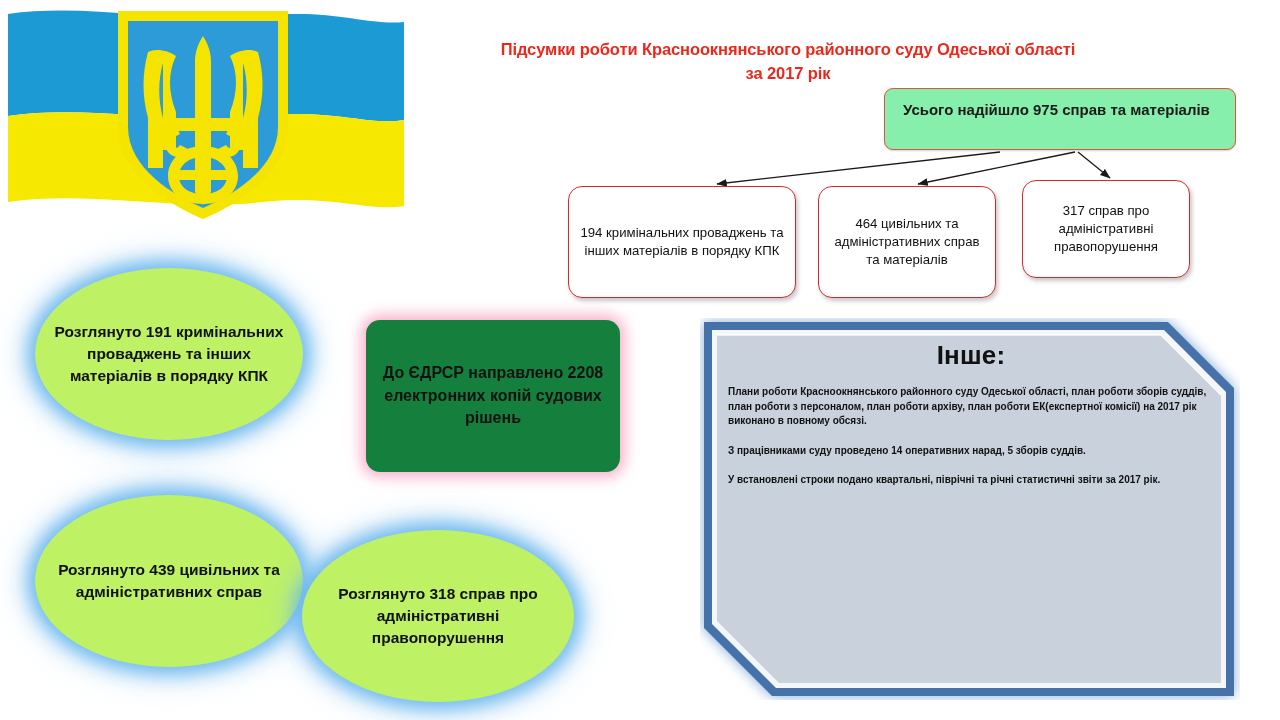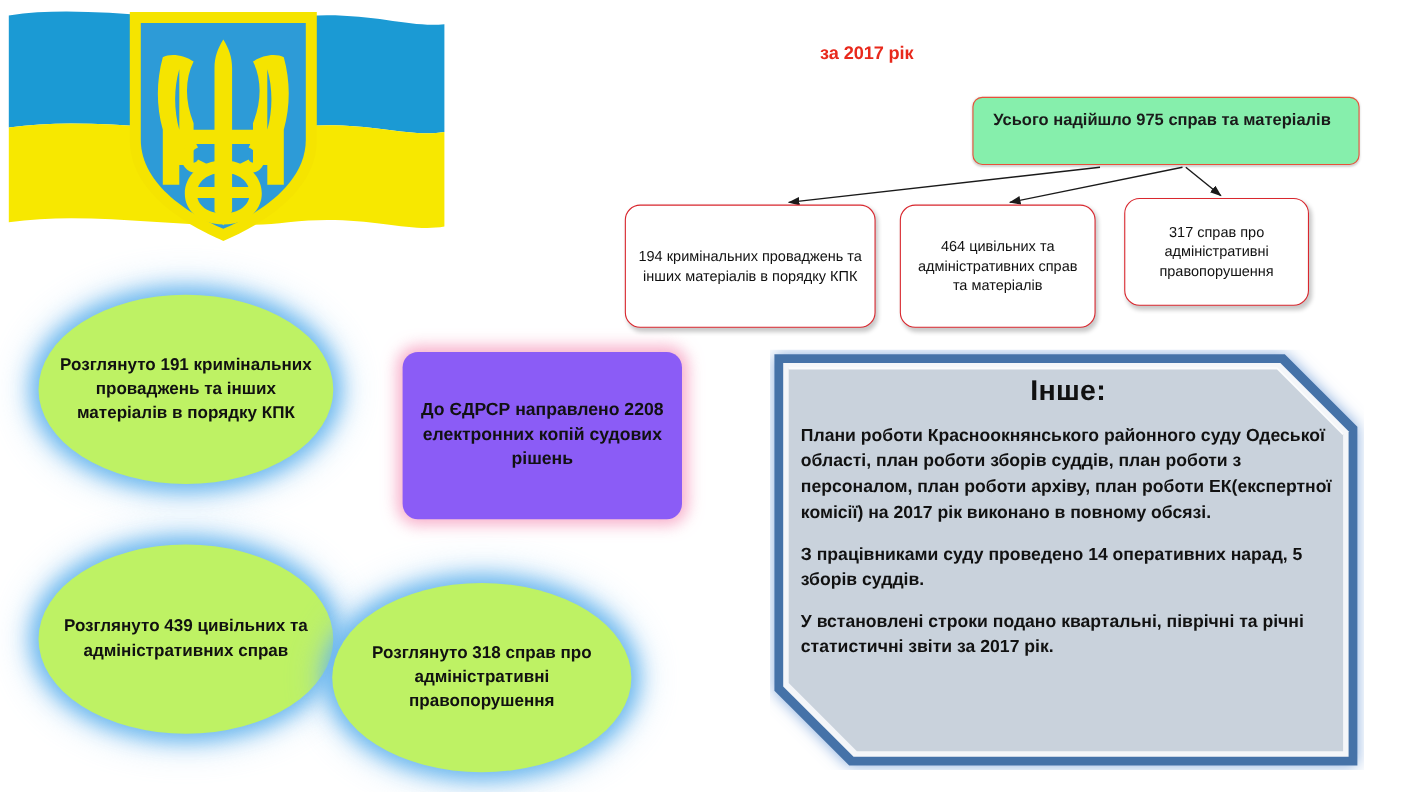--- a/index.html
+++ b/index.html
@@ -56,41 +56,41 @@
     box-shadow:0 0 17px 7px rgba(93,176,236,.85),
                0 0 30px 13px rgba(150,205,243,.45);
   }
   #ellipse-criminal{left:35px;top:268px;width:268px;height:172px;font-size:15.5px;}
   #ellipse-civil{left:35px;top:495px;width:268px;height:172px;font-size:15.5px;}
   #ellipse-admin{left:302px;top:530px;width:272px;height:172px;font-size:15.5px;}
 
   
   #edrsr-box{
     left:366px;top:320px;width:254px;height:152px;
-    background:#8b5cf6;border-radius:14px;box-sizing:border-box;
+    background:#15803d;border-radius:14px;box-sizing:border-box;
     display:flex;align-items:center;justify-content:center;
     text-align:center;color:#111;font-weight:bold;font-size:16px;line-height:1.42;
     padding:8px 12px;
     box-shadow:0 0 14px 5px rgba(245,150,185,.75);
   }
 
   
   #other-panel{
     left:700px;top:318px;width:540px;height:382px;
   }
   #other-panel .shape-svg{position:absolute;left:0;top:0;}
   #other-panel .content{
     position:absolute;left:28px;top:16px;right:26px;bottom:18px;
   }
   #other-heading{
     text-align:center;color:#111;font-weight:bold;font-size:26px;
     margin:6px 0 14px 0;letter-spacing:.2px;
   }
   .other-para{
-    color:#111;font-weight:bold;font-size:16px;line-height:1.45;
+    color:#111;font-weight:bold;font-size:10px;line-height:1.45;
     margin:0 0 15px 0;
   }
 </style>
 </head>
 <body>
 
 <div class="layer" id="flag-emblem">
   <svg width="410" height="225" viewBox="0 0 410 225" xmlns="http://www.w3.org/2000/svg">
 
     <path d="M8,14 C90,2 180,26 262,16 C330,8 370,26 404,22 L404,120 C370,126 330,108 262,116 C180,126 90,104 8,116 Z" fill="#1B9AD4"></path>
@@ -114,20 +114,21 @@
       <path d="M176,126 C166,132 162,144 168,152 C174,160 186,158 190,150 L180,145 C178,149 173,149 172,145 C171,141 175,136 180,134 Z"></path>
       <path d="M230,126 C240,132 244,144 238,152 C232,160 220,158 216,150 L226,145 C228,149 233,149 234,145 C235,141 231,136 226,134 Z"></path>
 
       <path d="M203,146 C182,146 168,160 168,176 C168,192 182,204 203,204 C224,204 238,192 238,176 C238,160 224,146 203,146 Z M203,157 C217,157 227,165 227,176 C227,187 217,194 203,194 C189,194 179,187 179,176 C179,165 189,157 203,157 Z"></path>
       <path d="M172,170 L234,170 L234,180 L172,180 Z"></path>
     </g>
   </svg>
 </div>
 
 <div class="layer" id="slide-title">
+  <div>Підсумки роботи Красноокнянського районного суду Одеської області</div>
   <div>за 2017 рік</div>
 </div>
 
 <svg class="layer" id="arrow-layer" xmlns="http://www.w3.org/2000/svg">
   <defs>
     <marker id="ah" markerWidth="9" markerHeight="9" refX="7.5" refY="3.2" orient="auto" markerUnits="strokeWidth">
       <path d="M0,0.2 L8,3.2 L0,6.2 Z" fill="#1a1a1a"></path>
     </marker>
   </defs>
   <line x1="1000" y1="152" x2="717" y2="184" stroke="#1a1a1a" stroke-width="1.3" marker-end="url(#ah)"></line>

